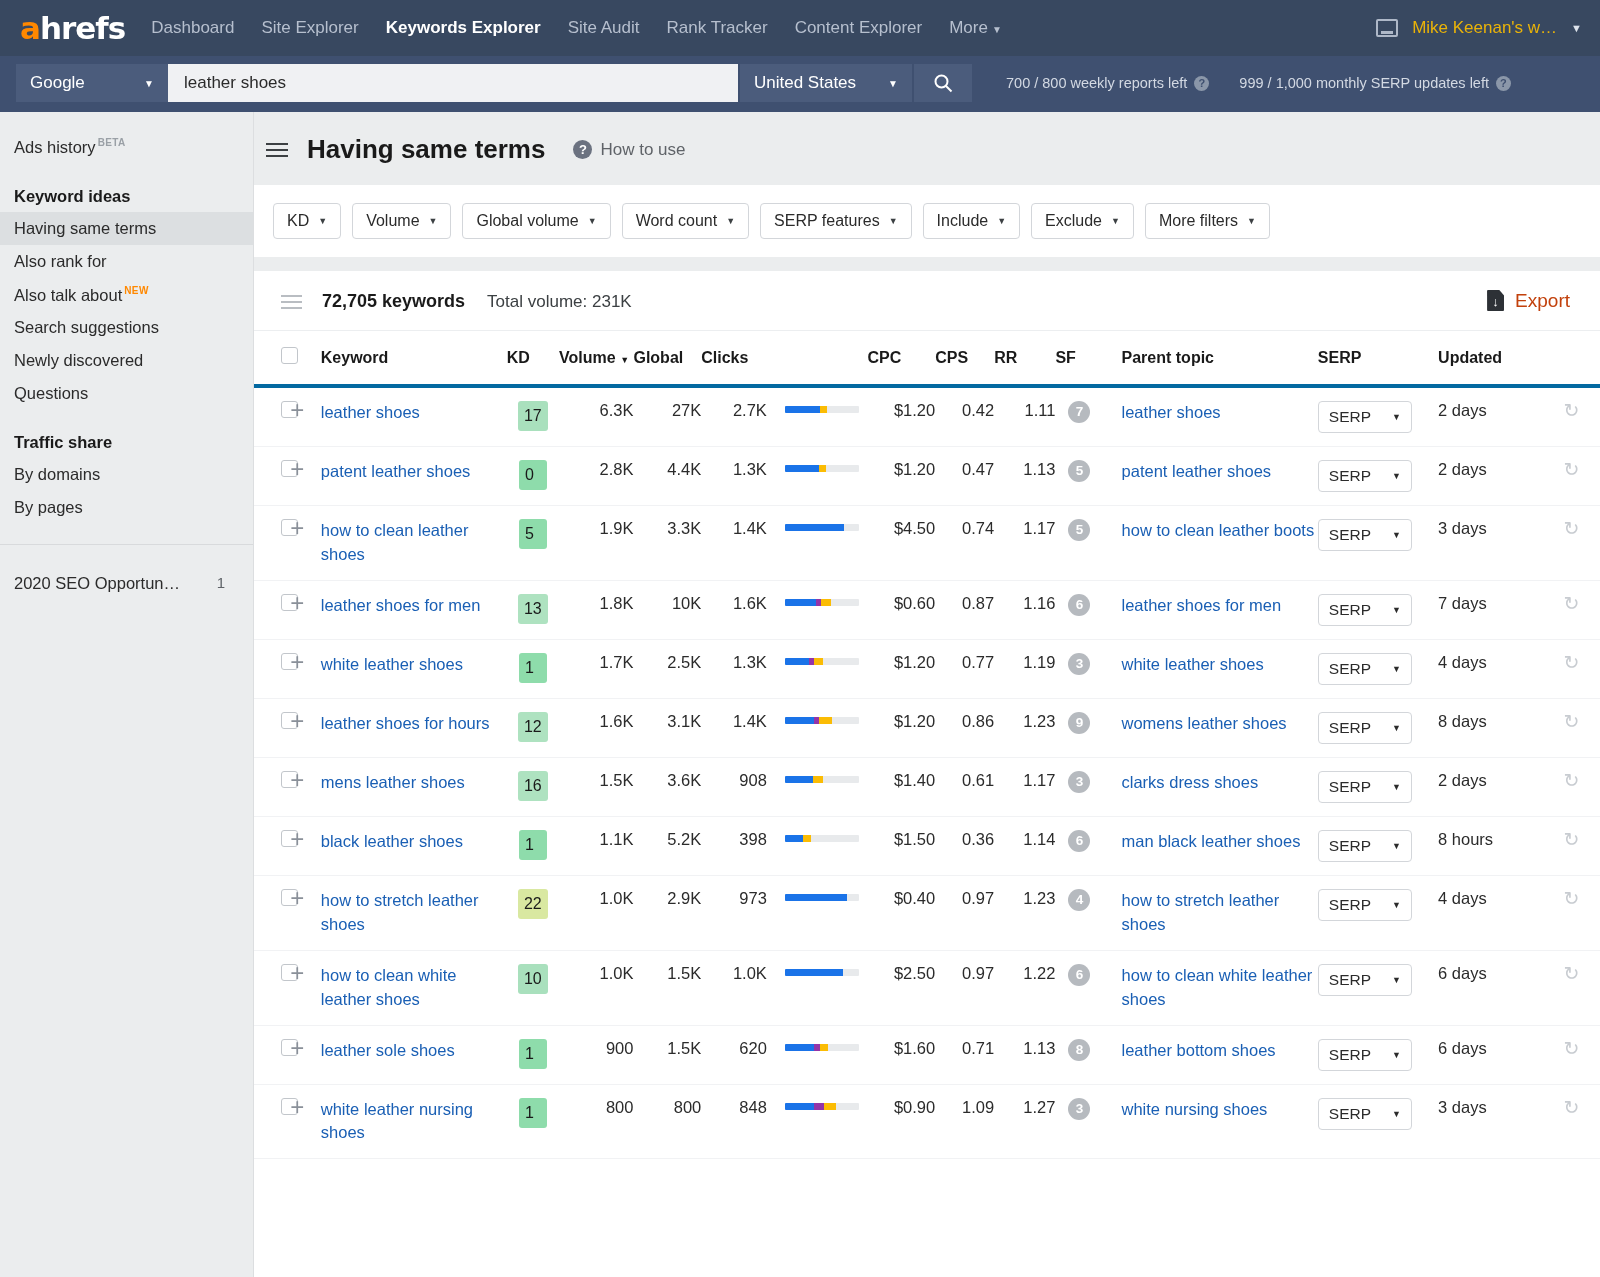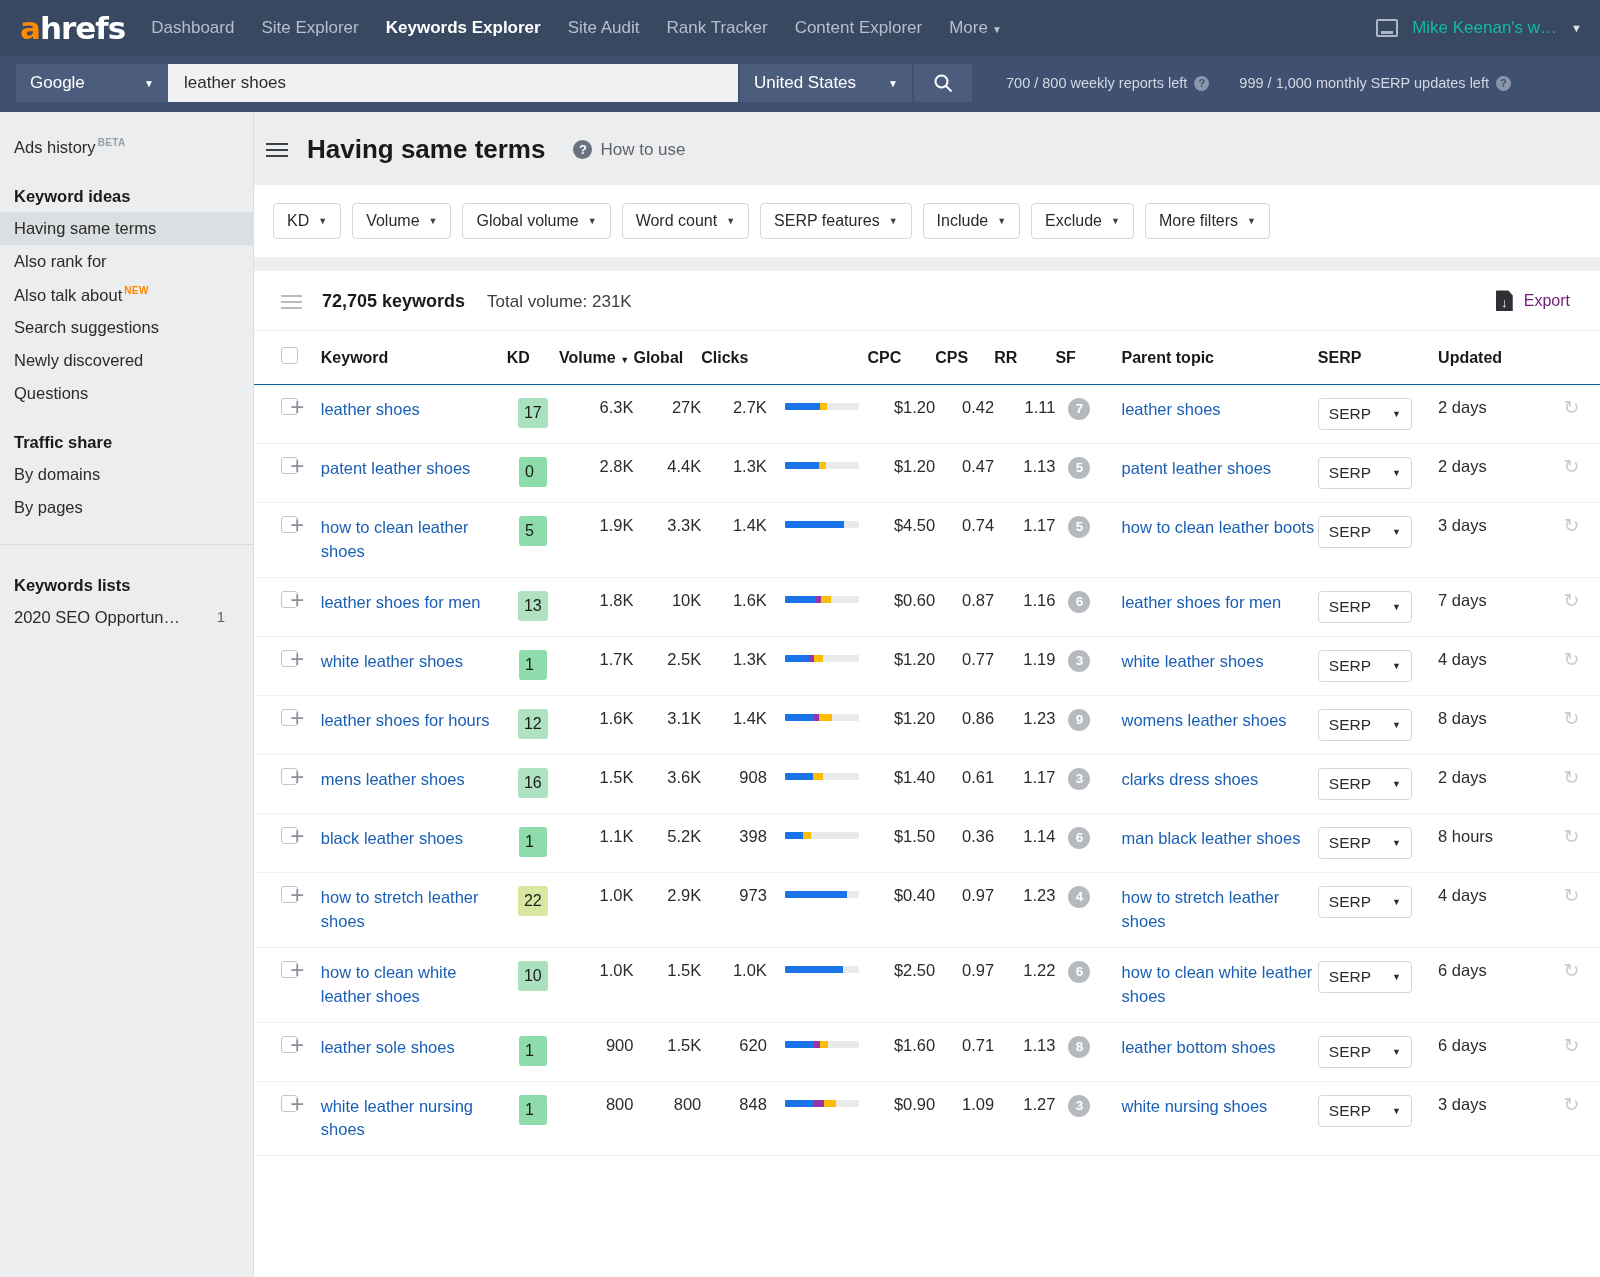--- a/index.html
+++ b/index.html
@@ -44,21 +44,21 @@
   }
   .mon-icon {
     width: 22px; height: 18px;
     border: 2px solid #aeb8c8; border-radius: 2px;
     position: relative;
   }
   .mon-icon::after {
     content: ""; position: absolute; left: 3px; right: 3px; bottom: 1px;
     height: 3px; background: #aeb8c8;
   }
-  .acct { color: #14b8a6; font-size: 17px; }
+  .acct { color: #eab308; font-size: 17px; }
   .acct-caret { color: #dde3ec; font-size: 11px; }
 
   
   .searchbar {
     height: 56px;
     background: #3f5070;
     display: flex;
     align-items: stretch;
     padding: 8px 16px 10px 16px;
     position: relative;
@@ -212,28 +212,28 @@
   .export-icon {
     width: 17px; height: 21px; background: #2d3136;
     position: relative; border-radius: 1px;
     clip-path: polygon(0 0, 72% 0, 100% 26%, 100% 100%, 0 100%);
   }
   .export-icon::after {
     content: "↓"; position: absolute; inset: 0; color: #fff;
     font-size: 13px; display: flex; align-items: center; justify-content: center;
     padding-top: 2px;
   }
-  .export-label { font-size: 16px; color: #701a75; }
+  .export-label { font-size: 19px; color: #c2410c; }
 
   
   table.kwtable { width: 100%; border-collapse: collapse; table-layout: fixed; }
   table.kwtable th {
     font-size: 16px; font-weight: bold; color: #1a1a1a;
     text-align: left; padding: 16px 0 16px 0;
-    border-bottom: 1px solid #0369a1;
+    border-bottom: 4px solid #0369a1;
     vertical-align: middle;
   }
   table.kwtable td {
     padding: 13px 0 13px 0;
     border-bottom: 1px solid #f1f2f4;
     font-size: 16.5px; color: #2b2b2b;
     vertical-align: top;
   }
   .c-chk   { width: 34px; padding-left: 28px !important; }
   .c-plus  { width: 28px; }
@@ -367,21 +367,20 @@
     </div>
     <div class="sb-item">Search suggestions</div>
     <div class="sb-item">Newly discovered</div>
     <div class="sb-item">Questions</div>
     <div class="sb-gap"></div>
     <div class="sb-head">Traffic share</div>
     <div class="sb-item">By domains</div>
     <div class="sb-item">By pages</div>
     <div class="sb-divider"></div>
     <div style="height:22px"></div>
-    <div class="sb-head">Keywords lists</div>
     <div class="sb-item">
       <span class="sb-truncate">2020 SEO Opportun…</span><span class="sb-count">1</span>
     </div>
   </div>
 
   <div class="main">
     <div class="main-head">
       <div class="burger">
           <span></span>
           <span></span>

